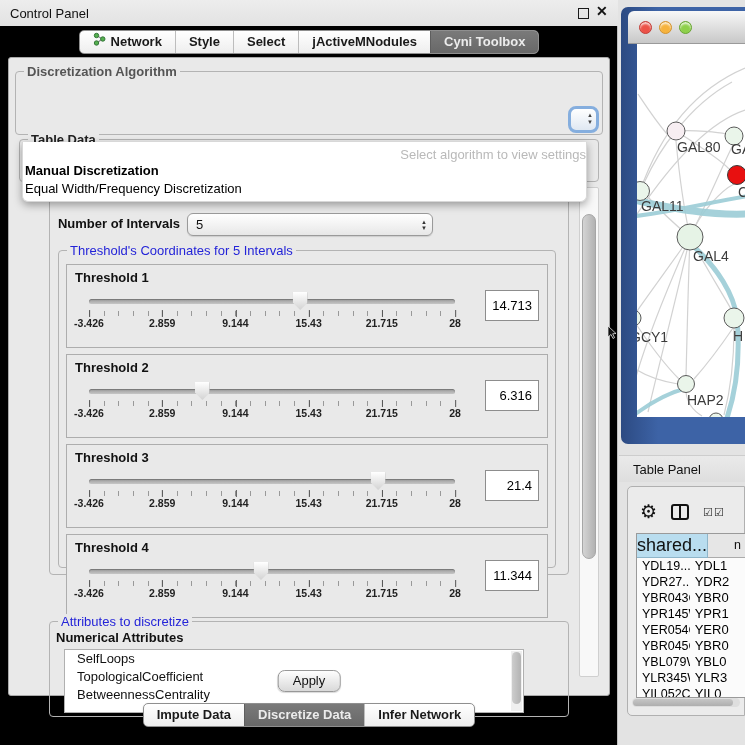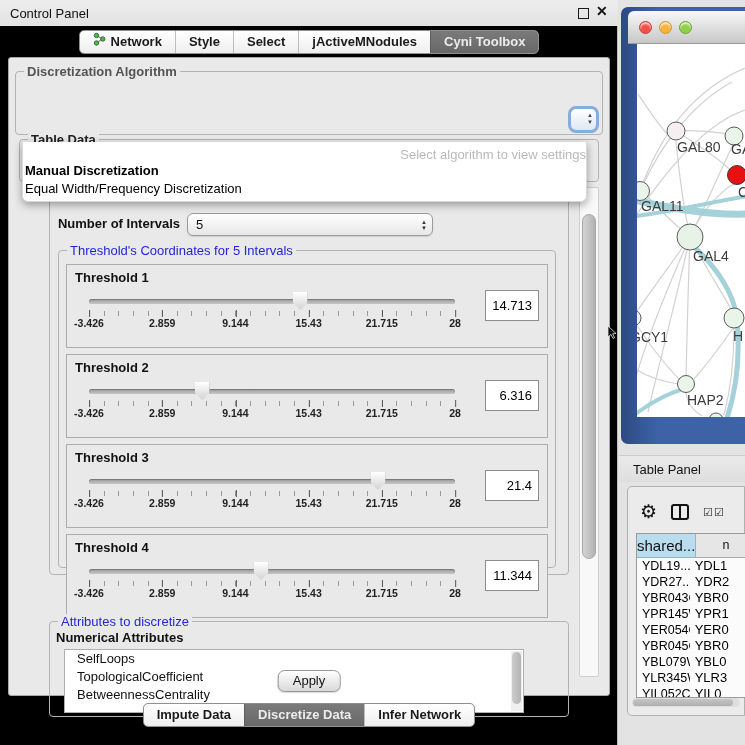--- a/index.html
+++ b/index.html
@@ -92,21 +92,21 @@
 
   #table-panel-body { position:absolute; left:8px; top:486px; width:118px; height:230px; background:#ebebeb; border:1px solid #b0b0b0; border-radius:5px 0 0 5px; }
   #tp-toolbar { position:absolute; left:0; top:10px; width:118px; height:30px; display:flex; align-items:center; gap:14px; padding-left:12px; }
   .gear-glyph { font-size:19px; color:#111; line-height:20px; }
   .split-icon { width:18px; height:16px; border:2px solid #111; border-radius:3px; position:relative; }
   .split-icon::after { content:""; position:absolute; left:50%; top:0; bottom:0; width:2px; background:#111; transform:translateX(-50%); }
   .check-pair { font-size:11px; color:#222; letter-spacing:1px; }
 
   #tp-table { position:absolute; left:8px; top:46px; width:110px; height:165px; background:#fbfbfb; border:1px solid #9a9a9a; overflow:hidden; }
   .tp-head { display:flex; height:24px; }
-  .tp-h1 { width:76px; background:#b9ddef; border-right:1px solid #8fb6ca; border-bottom:1px solid #8fb6ca; font-size:15px; color:#111; text-align:center; line-height:23px; }
+  .tp-h1 { width:76px; background:#b9ddef; border-right:1px solid #8fb6ca; border-bottom:1px solid #8fb6ca; font-size:18px; color:#111; text-align:center; line-height:23px; }
   .tp-h2 { width:80px; background:#e6e6e6; border-bottom:1px solid #ababab; font-size:12.5px; color:#111; line-height:23px; padding-left:26px; }
   .trow { display:flex; height:16px; }
   .trow .c1 { width:76px; padding-left:5px; font-size:12.5px; color:#000; line-height:16px; white-space:nowrap; overflow:hidden; }
   .trow .c2 { width:80px; padding-left:5px; font-size:13px; color:#000; line-height:16px; white-space:nowrap; }
   #tp-hscroll { position:absolute; left:4px; bottom:8px; width:108px; height:9px; background:#dedede; border-radius:5px; }
   #tp-hscroll-thumb { position:absolute; left:1px; top:1px; width:100px; height:7px; background:linear-gradient(#c6c6c6,#aeaeae); border-radius:4px; }
 
   #mouse-cursor { position:absolute; left:608px; top:325px; z-index:50; }
 
   svg text { font-family:"Liberation Sans", sans-serif; }

